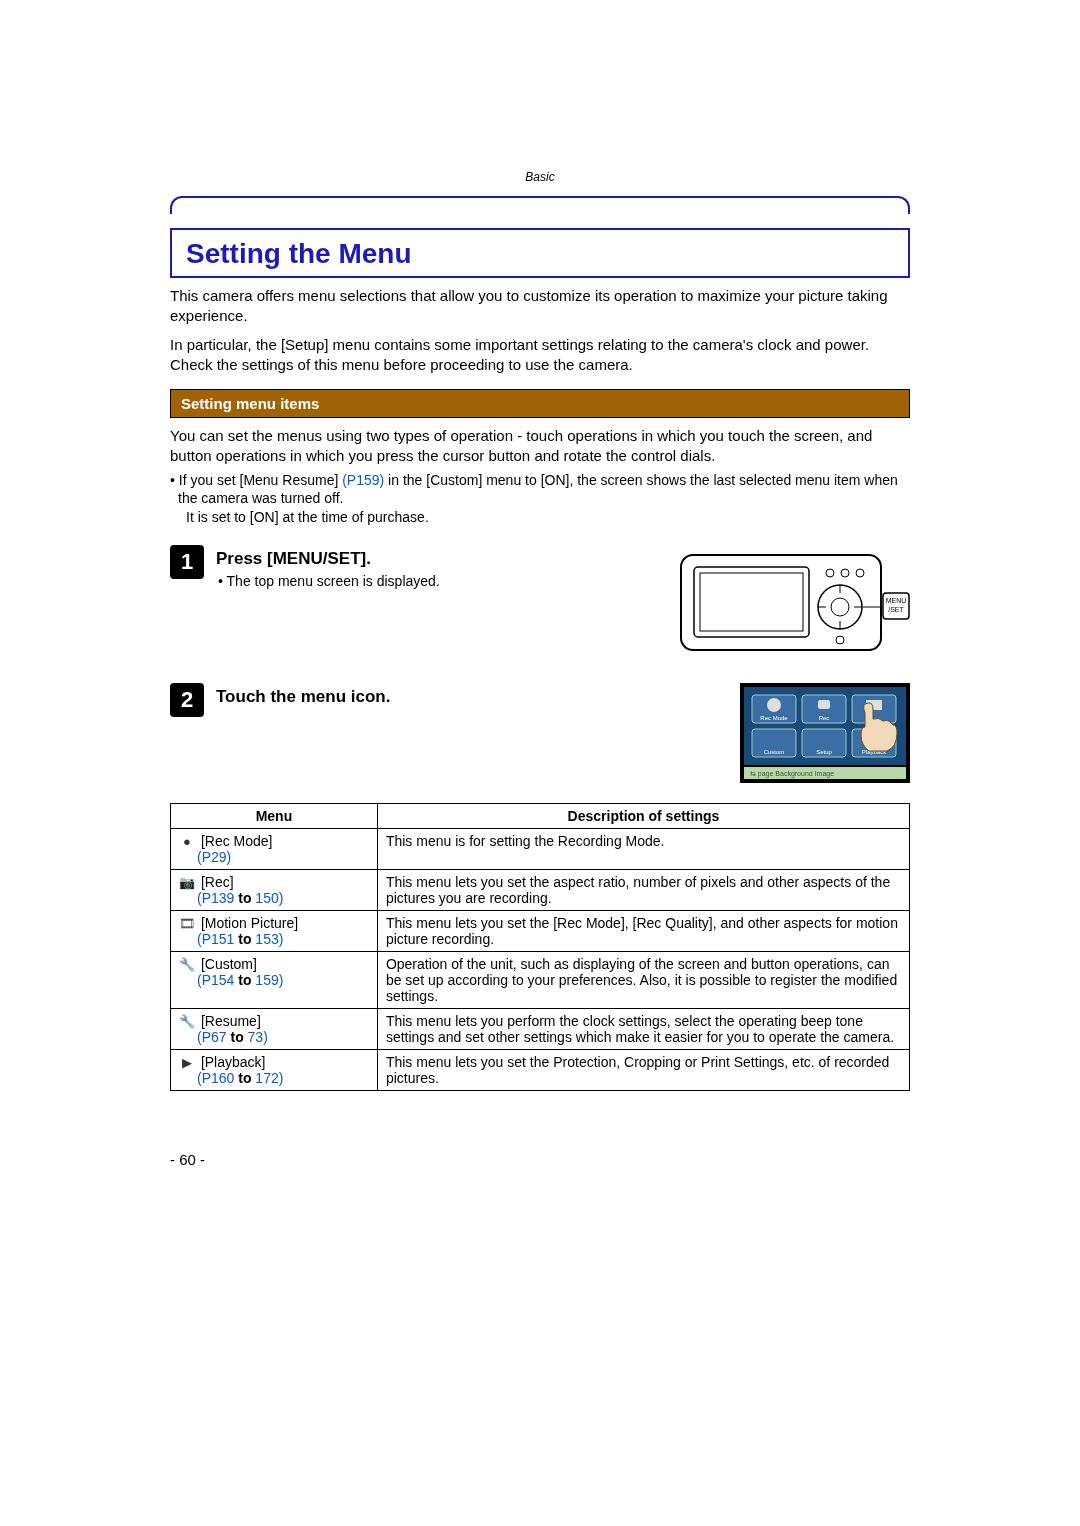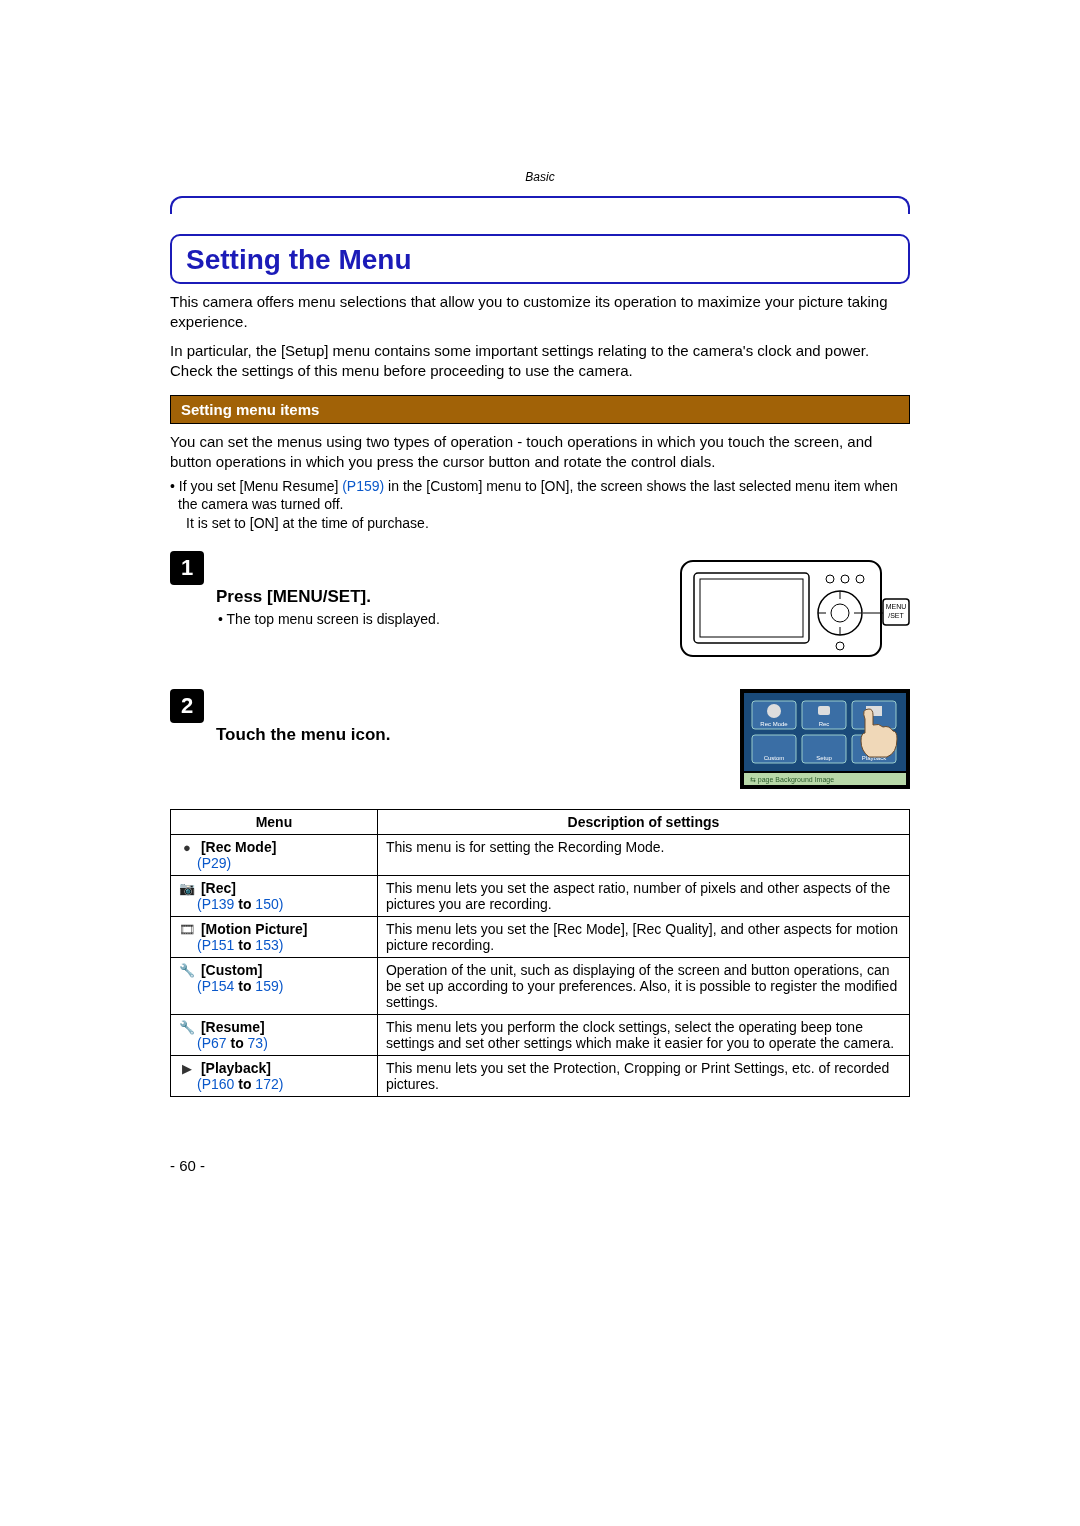--- a/index.html
+++ b/index.html
@@ -26,23 +26,23 @@
   .section-label {
     text-align: center;
     font-style: italic;
     font-size: 12px;
     margin-top: -30px;
     margin-bottom: 12px;
     position: relative;
   }
   .title-box {
     border: 2px solid #1b1bb8;
-    border-radius: 10px;
+    border-radius: 0;
     padding: 8px 14px 6px 14px;
-    margin-top: 20px;
+    margin-top: 14px;
   }
   .title-box h1 {
     margin: 0;
     color: #1b1bb8;
     font-size: 28px;
     font-weight: bold;
   }
   .body-text {
     margin: 8px 0 0 0;
     line-height: 1.35;
@@ -79,21 +79,20 @@
     font-weight: bold;
     font-size: 22px;
     border-radius: 4px;
     display: flex;
     align-items: center;
     justify-content: center;
     flex: 0 0 34px;
   }
   .step-content {
     flex: 1 1 auto;
-    margin-top: 32px;
   }
   .step-title {
     font-weight: bold;
     font-size: 17px;
     margin: 4px 0 4px 0;
   }
   .step-sub {
     font-size: 14px;
     padding-left: 10px;
     text-indent: -8px;
@@ -120,21 +119,21 @@
   }
   .menu-name-cell { width: 28%; }
   .menu-icon {
     display: inline-block;
     width: 16px;
     text-align: center;
     font-size: 13px;
     color: #333;
     margin-right: 2px;
   }
-  .menu-label { font-weight: bold; }
+  .menu-label { font-weight: normal; }
   .page-number {
     text-align: left;
     margin-top: 60px;
     font-size: 15px;
   }
 </style>
 </head>
 <body>
 
 <div class="page">

